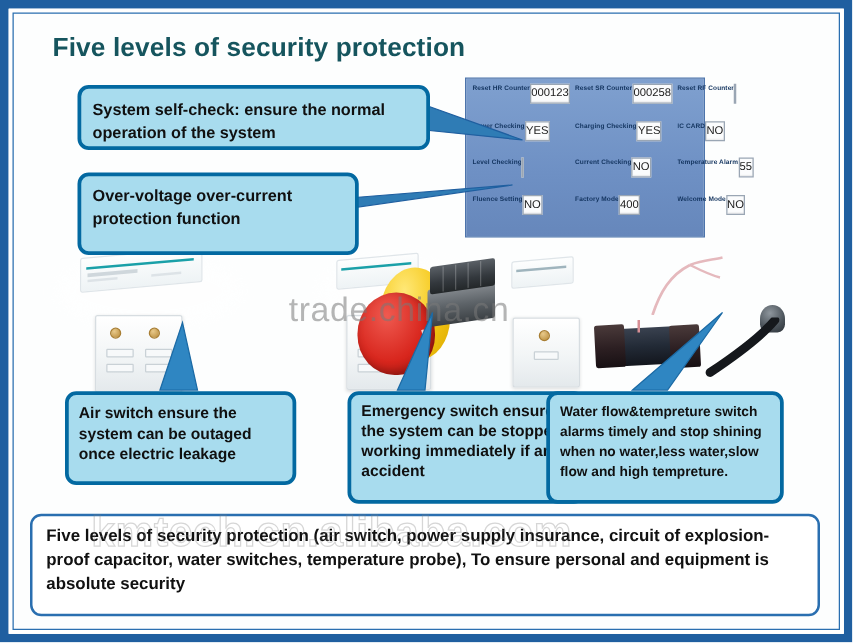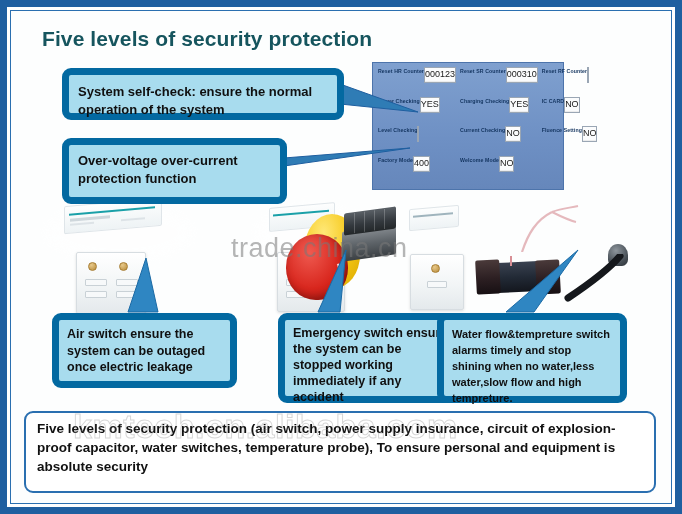--- a/index.html
+++ b/index.html
@@ -99,21 +99,21 @@
     color: #202020;
     font-family: "Liberation Sans", sans-serif;
     box-shadow: inset 0 -1px 1px rgba(0,0,0,0.07);
   }
   .panel-value.empty { color: transparent; }
 
   
   .callout {
     position: absolute;
     background: #a8dcee;
-    border: 7px solid #0369a1;
+    border: 3px solid #0369a1;
     border-radius: 9px;
     box-sizing: border-box;
     color: #111111;
     font-weight: bold;
     z-index: 5;
   }
   .callout-text {
     display: block;
     padding: 5px 9px;
     font-size: 12.5px;
@@ -420,21 +420,21 @@
   </svg>
 
   <div class="panel">
     <div class="panel-grid">
       <div class="panel-cell">
         <div class="panel-label">Reset HR Counter</div>
         <div class="panel-value">000123</div>
       </div>
       <div class="panel-cell">
         <div class="panel-label">Reset  SR Counter</div>
-        <div class="panel-value">000310</div>
+        <div class="panel-value">000258</div>
       </div>
       <div class="panel-cell">
         <div class="panel-label">Reset  RF Counter</div>
         <div class="panel-value empty"></div>
       </div>
 
       <div class="panel-cell">
         <div class="panel-label">Power Checking</div>
         <div class="panel-value">YES</div>
       </div>
@@ -448,20 +448,24 @@
       </div>
 
       <div class="panel-cell">
         <div class="panel-label">Level Checking</div>
         <div class="panel-value empty"></div>
       </div>
       <div class="panel-cell">
         <div class="panel-label">Current Checking</div>
         <div class="panel-value">NO</div>
       </div>
+      <div class="panel-cell">
+        <div class="panel-label">Temperature Alarm</div>
+        <div class="panel-value">55</div>
+      </div>
 
       <div class="panel-cell">
         <div class="panel-label">Fluence Setting</div>
         <div class="panel-value">NO</div>
       </div>
       <div class="panel-cell">
         <div class="panel-label">Factory Mode</div>
         <div class="panel-value">400</div>
       </div>
       <div class="panel-cell">

